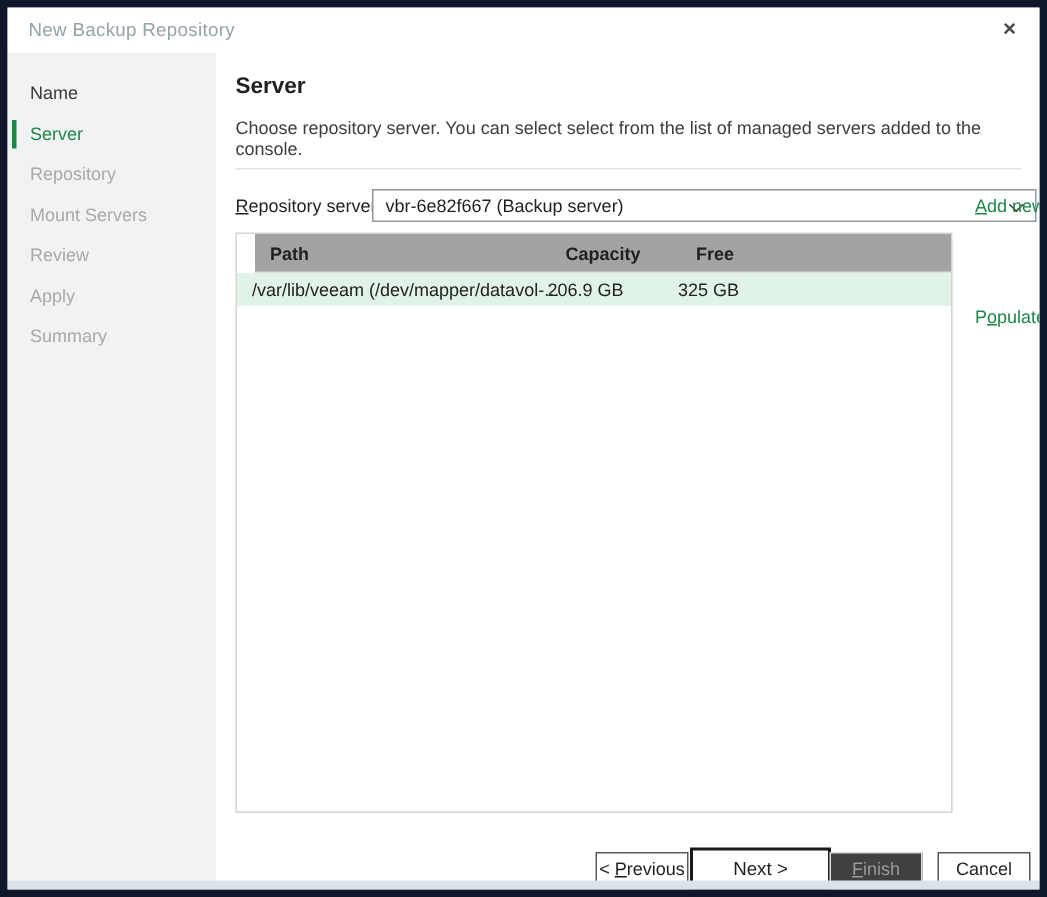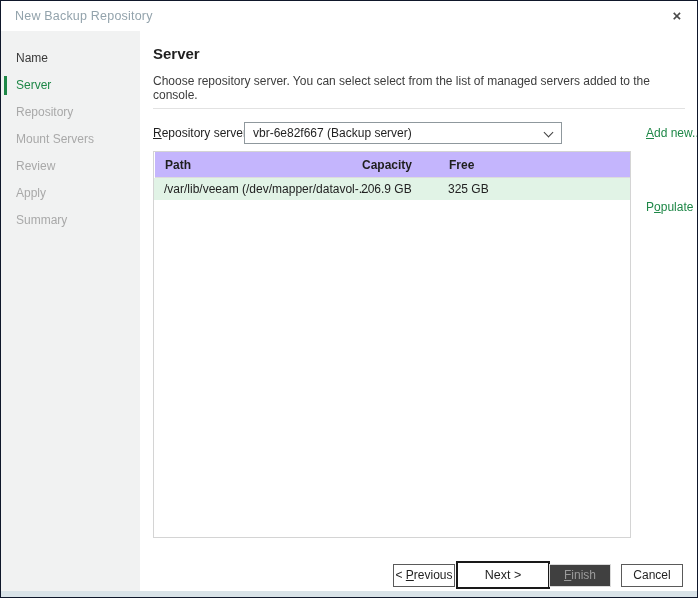--- a/index.html
+++ b/index.html
@@ -1,21 +1,21 @@
 <!DOCTYPE html>
 <html><head>
 <meta charset="utf-8">
 <style>
   * { margin:0; padding:0; box-sizing:border-box; }
   html,body { width:698px; height:598px; background:#fff; }
   body { font-family:"Liberation Sans", sans-serif; }
 
   .dialog {
     position:relative; width:698px; height:598px;
-    background:#fff; border:1px solid #0f172a; overflow:hidden;
+    background:#fff; border:5px solid #0f172a; overflow:hidden;
   }
 
   
   .titlebar {
     position:absolute; top:0; left:0; right:0; height:30px; background:#fff;
   }
   .title {
     position:absolute; left:14px; top:0; line-height:30px;
     font-size:12.5px; color:#93a3ac; letter-spacing:0.2px;
   }
@@ -55,21 +55,21 @@
   }
   .divider {
     position:absolute; left:13px; right:12px; top:77px; height:1px; background:#e2e2e2;
   }
 
   .repo-label {
     position:absolute; left:13px; top:91px; height:22px; line-height:22px;
     font-size:12px; color:#1f1f1f;
   }
   .repo-select {
-    position:absolute; left:104px; top:91px; width:318px; height:22px;
+    position:absolute; left:104px; top:91px; width:443px; height:22px;
     background:#fff; border:1px solid #8f989d; cursor:default;
   }
   .repo-select .value {
     position:absolute; left:8px; top:0; line-height:20px; font-size:12px; color:#1f1f1f;
     white-space:nowrap;
   }
   .chevron {
     position:absolute; right:9px; top:6px; width:7px; height:7px;
     border-right:1.6px solid #3f3f3f; border-bottom:1.6px solid #3f3f3f;
     transform:rotate(45deg);
@@ -82,22 +82,22 @@
   .populate-link { left:506px; top:145px; height:22px; line-height:22px;margin-top:20px; }
 
   .mn { text-decoration:underline; }
 
   
   .table {
     position:absolute; left:13px; top:120px; width:478px; height:387px;
     background:#fff; border:1px solid #d4d4d4;
   }
   .thead {
-    position:absolute; left:1px; right:0; top:0; height:26px;
-    background:#c4b5fd; border-bottom:1px solid #dcdcdc;text-align:center;
+    position:absolute; left:12px; right:0; top:0; height:26px;
+    background:#a3a3a3; border-bottom:1px solid #dcdcdc;text-align:center;
   }
   .thead span { position:absolute; top:0; line-height:26px; font-size:12px; font-weight:700; color:#1f1f1f; }
   .col-path { left:10px; }
   .col-capacity { left:207px; }
   .col-free { left:294px; }
   .trow {
     position:absolute; left:0; right:0; top:26px; height:22px;
     background:#e1f3e6;
   }
   .trow span { position:absolute; top:0; line-height:22px; font-size:12px; color:#222; white-space:nowrap; }

